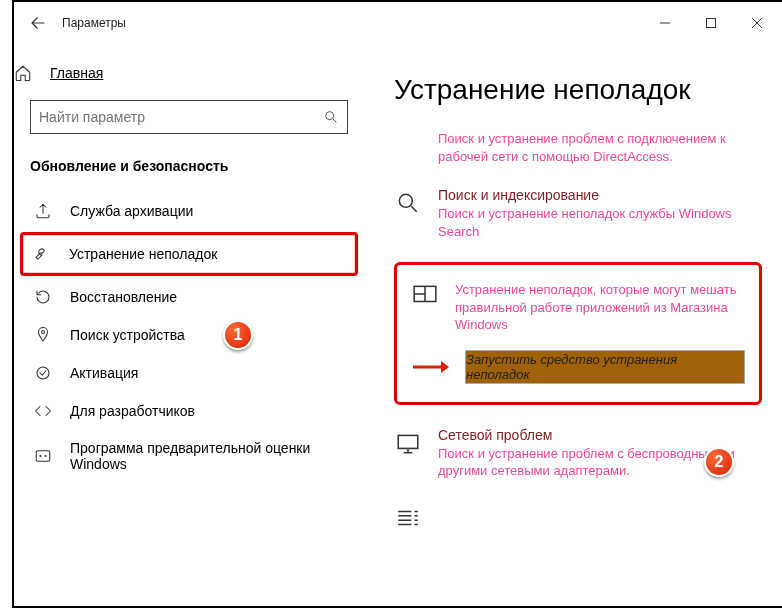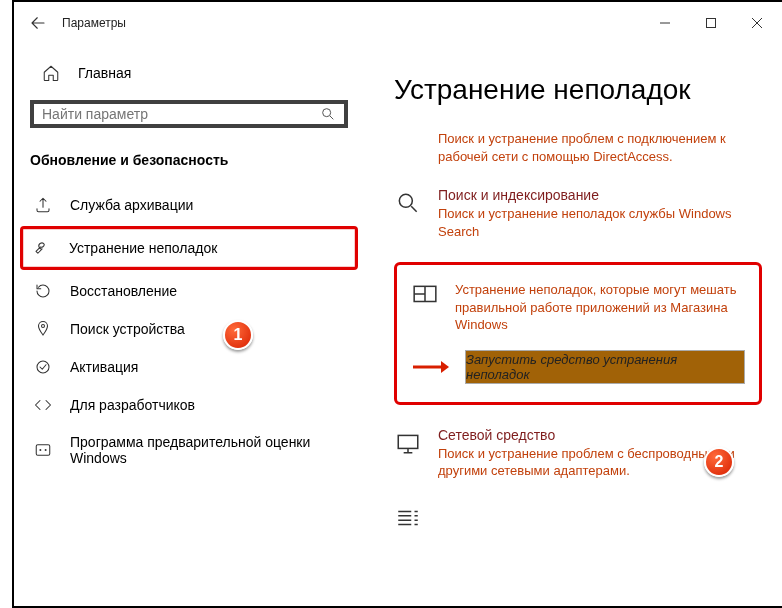--- a/index.html
+++ b/index.html
@@ -6,39 +6,39 @@
 body { font-family: "Segoe UI", Arial, sans-serif; background: #fff; }
 .frame { width: 782px; height: 608px; border: 2px solid #000; display: flex; flex-direction: column; position: relative; overflow: hidden; margin-left: 12px; }
 .titlebar { height: 42px; display: flex; align-items: center; padding: 0 12px; }
 .titlebar .back { width: 24px; height: 24px; display: flex; align-items: center; justify-content: center; margin-right: 12px; }
 .titlebar .app-title { font-size: 12px; color: #222; }
 .titlebar .spacer { flex: 1; }
 .win-controls { display: flex; align-items: center; gap: 0; }
 .win-btn { width: 46px; height: 42px; display: flex; align-items: center; justify-content: center; }
 .content { flex: 1; display: flex; overflow: hidden; }
 .sidebar { width: 350px; padding: 10px 0; display: flex; flex-direction: column; }
-.home-row { display: flex; align-items: center; padding: 10px 28px; gap: 18px; }
+.home-row { display: flex; align-items: center; padding: 10px 0; gap: 18px; text-decoration: underline; }
 .home-icon { width: 18px; height: 18px; display: flex; align-items: center; justify-content: center; }
 .home-label { font-size: 14px; }
 .search-wrap { padding: 8px 16px 14px 16px; }
-.search-box { height: 28px; border: 4px solid #404040; display: flex; align-items: center; padding: 0 8px; }
+.search-box { height: 34px; border: 1px solid #404040; display: flex; align-items: center; padding: 0 8px; }
 .search-box input { border: 0; outline: 0; flex: 1; font-size: 14px; background: transparent; font-family: inherit; }
 .section-header { font-weight: 600; font-size: 14px; padding: 10px 16px 18px 16px; }
 .nav-list { display: flex; flex-direction: column; }
 .nav-item { display: flex; align-items: center; gap: 18px; padding: 10px 20px; font-size: 14px; position: relative; }
 .nav-icon { width: 18px; height: 18px; display: flex; align-items: center; justify-content: center; flex-shrink: 0; }
 .nav-item.highlighted { border: 3px solid #e00000; border-radius: 4px; margin: 2px 6px; padding: 10px 10px; box-shadow: 0 0 0 1px rgba(224,0,0,.2) inset; }
 .main { flex: 1; padding: 10px 30px 0 30px; overflow: hidden; }
 .page-title { font-size: 28px; font-weight: 400; margin: 20px 0 22px 0; }
 .tb-list { display: flex; flex-direction: column; gap: 22px; }
 .tb-item { display: flex; gap: 16px; }
 .tb-icon { width: 28px; height: 28px; flex-shrink: 0; display: flex; align-items: center; justify-content: center; margin-top: 2px; }
 .tb-text { flex: 1; }
 .tb-title { font-size: 14px; font-weight: 400; color: #7f1d1d; }
-.tb-desc { font-size: 13px; color: #c2410c; margin-top: 2px; line-height: 1.35; }
+.tb-desc { font-size: 13px; color: #ec4899; margin-top: 2px; line-height: 1.35; }
 .highlight-box { border: 3px solid #e00000; border-radius: 6px; padding: 14px 14px 18px 14px; position: relative; }
 .run-row { display: flex; align-items: center; margin-top: 16px; gap: 10px; }
 .arrow-callout { width: 44px; display: flex; align-items: center; justify-content: flex-start; }
 .run-btn { flex: 1; height: 34px; background: #a16207; border: 1px solid #aaa; display: flex; align-items: center; justify-content: center; font-size: 13px; color: #222; font-style: italic; }
 .badge { position: absolute; width: 30px; height: 30px; border-radius: 50%; background: radial-gradient(circle at 35% 30%, #ff6a3a, #d81f00); border: 2px solid #fff; box-shadow: 0 2px 3px rgba(0,0,0,.4); color: #fff; font-weight: 700; font-size: 16px; display: flex; align-items: center; justify-content: center; }
 .badge-1 { top: 318px; left: 209px; }
 .badge-2 { top: 445px; left: 690px; }
 svg { display: block; }
 </style>
 </head>
@@ -220,21 +220,21 @@
         </div>
 
         <div class="tb-item">
           <div class="tb-icon">
             <svg width="26" height="26" viewBox="0 0 24 24">
                 <rect x="3" y="5" width="18" height="12" stroke="#333" stroke-width="1.4" fill="none"></rect>
                 <path d="M8 21h8M12 17v4" stroke="#333" stroke-width="1.4"></path>
               </svg>
           </div>
           <div class="tb-text">
-            <div class="tb-title">Сетевой средство</div>
+            <div class="tb-title">Сетевой проблем</div>
             <div class="tb-desc">Поиск и устранение проблем с беспроводными и другими сетевыми адаптерами.</div>
           </div>
         </div>
 
         <div class="tb-item">
           <div class="tb-icon">
             <svg width="26" height="26" viewBox="0 0 24 24">
                 <path d="M3 6h12M3 10h12M3 14h12M3 18h12M18 6h3M18 10h3M18 14h3M18 18h3" stroke="#333" stroke-width="1.4"></path>
               </svg>
           </div>

